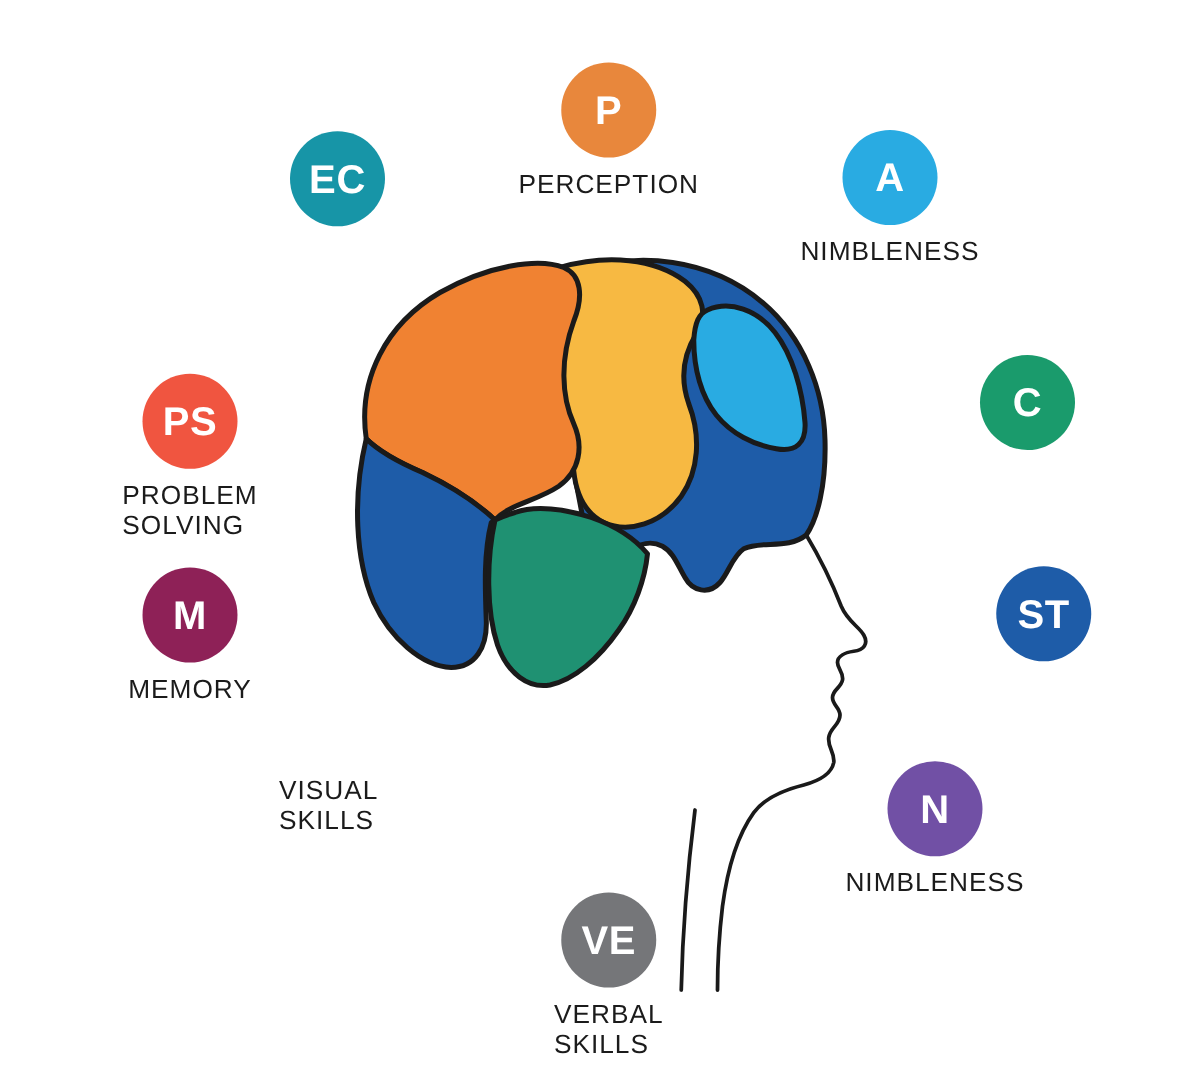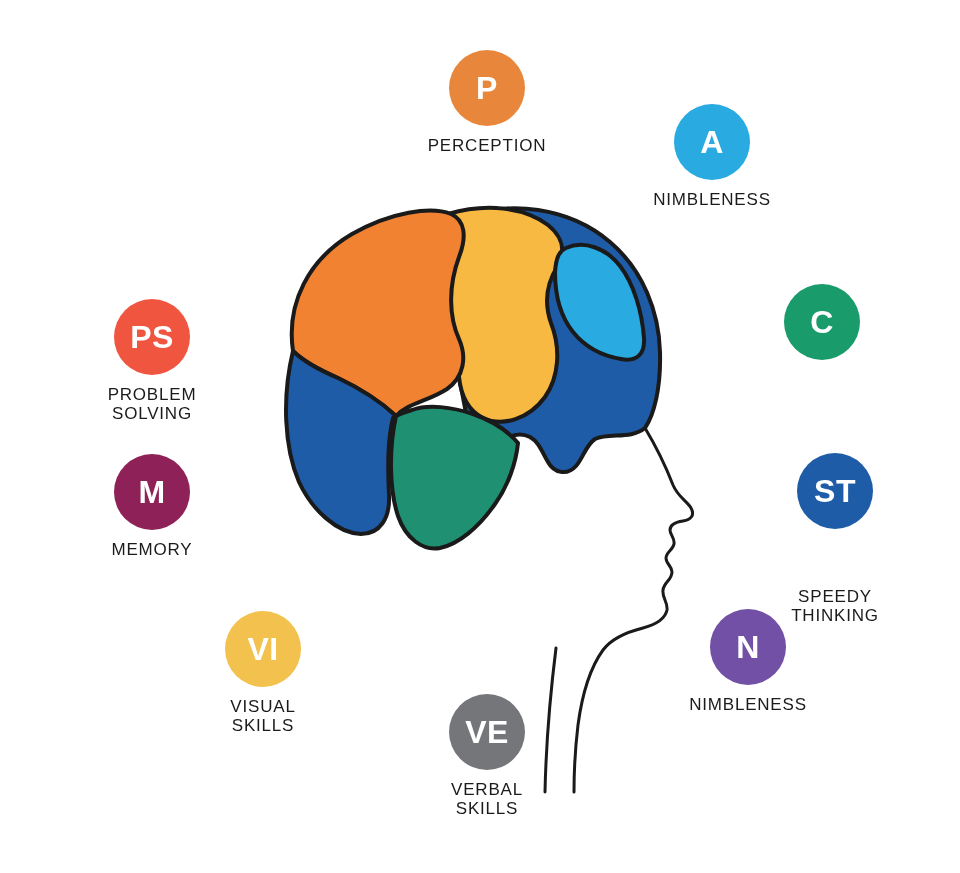--- a/index.html
+++ b/index.html
@@ -28,39 +28,38 @@
     align-items: center;
     justify-content: center;
     color: #ffffff;
     font-weight: bold;
     font-size: 32px;
     letter-spacing: 0.5px;
     user-select: none;
   }
   .skill-label {
     margin-top: 10px;
-    text-align: center;
-    font-size: 17px;
+    font-size: 21px;
     line-height: 1.12;
     letter-spacing: 0.8px;
     color: #1b1b1b;
     white-space: pre-line;
   }
 
   
   .pos-p  { left: 367px; top:  50px; }
   .pos-ec { left: 150px; top: 105px; }
   .pos-a  { left: 592px; top: 104px; }
   .pos-ps { left:  32px; top: 299px; }
   .pos-c  { left: 702px; top: 284px; }
   .pos-m  { left:  32px; top: 454px; }
   .pos-st { left: 715px; top: 453px; gap: 48px; }
   .pos-vi { left: 143px; top: 611px; }
   .pos-n  { left: 628px; top: 609px; }
-  .pos-ve { left: 367px; top: 694px; }
+  .pos-ve { left: 367px; top: 714px; }
 </style>
 </head>
 <body>
 
 <div class="canvas">
 
   <svg class="head-svg" viewBox="0 0 960 873" fill="none" stroke-linejoin="round" stroke-linecap="round">
 
     <path stroke="#1A1A1A" stroke-width="4" d="M 455 220 C 510 198, 570 208, 610 242 C 643 270, 659 312, 660 352 C 661 388, 654 415, 645 428 C 630 440, 610 432, 595 439 C 586 445, 583 458, 576 466 C 567 476, 554 473, 548 462 C 542 452, 539 442, 530 437 C 518 431, 507 437, 499 446 C 488 432, 477 420, 466 413 L 452 340 Z" fill="#1E5CA8"></path>
 
@@ -78,20 +77,21 @@
 
     <path stroke="#1A1A1A" stroke-width="3" d="M 556 648 C 550 696, 546 746, 545 792"></path>
   </svg>
 
   <div class="skill pos-p">
     <div class="badge" style="background: rgb(232, 135, 60);">P</div>
     <div class="skill-label">PERCEPTION</div>
   </div>
 
   <div class="skill pos-ec">
+    <div class="badge" style="background: rgb(23, 149, 167);">EC</div>
   </div>
 
   <div class="skill pos-a">
     <div class="badge" style="background: rgb(41, 171, 226);">A</div>
     <div class="skill-label">NIMBLENESS</div>
   </div>
 
   <div class="skill pos-ps">
     <div class="badge" style="background: rgb(240, 85, 64);">PS</div>
     <div class="skill-label">PROBLEM
@@ -102,26 +102,23 @@
     <div class="badge" style="background: rgb(26, 155, 108);">C</div>
   </div>
 
   <div class="skill pos-m">
     <div class="badge" style="background: rgb(142, 33, 87);">M</div>
     <div class="skill-label">MEMORY</div>
   </div>
 
   <div class="skill pos-st">
     <div class="badge" style="background: rgb(30, 92, 168);">ST</div>
-    <div class="skill-label">SPEEDY
-THINKING</div>
   </div>
 
   <div class="skill pos-vi">
-    <div class="badge" style="background: rgb(242, 193, 78);">VI</div>
     <div class="skill-label">VISUAL
 SKILLS</div>
   </div>
 
   <div class="skill pos-n">
     <div class="badge" style="background: rgb(113, 80, 165);">N</div>
     <div class="skill-label">NIMBLENESS</div>
   </div>
 
   <div class="skill pos-ve">

